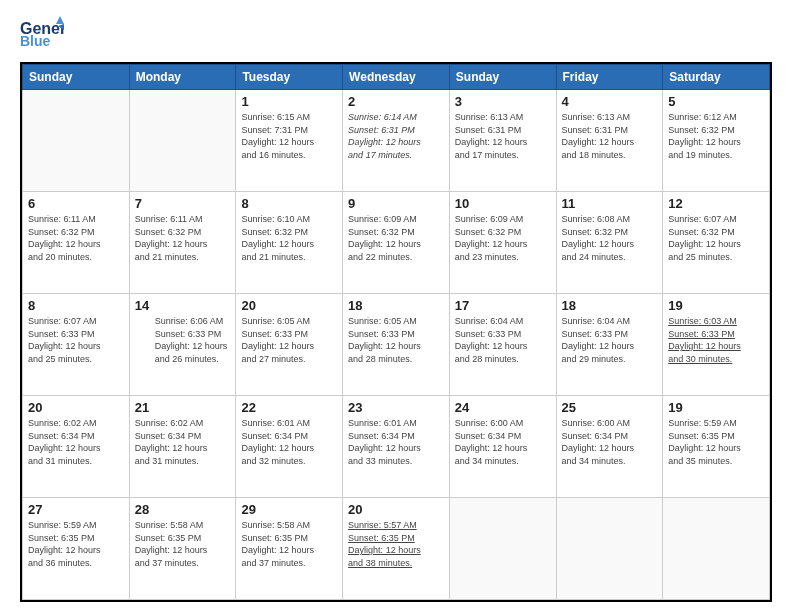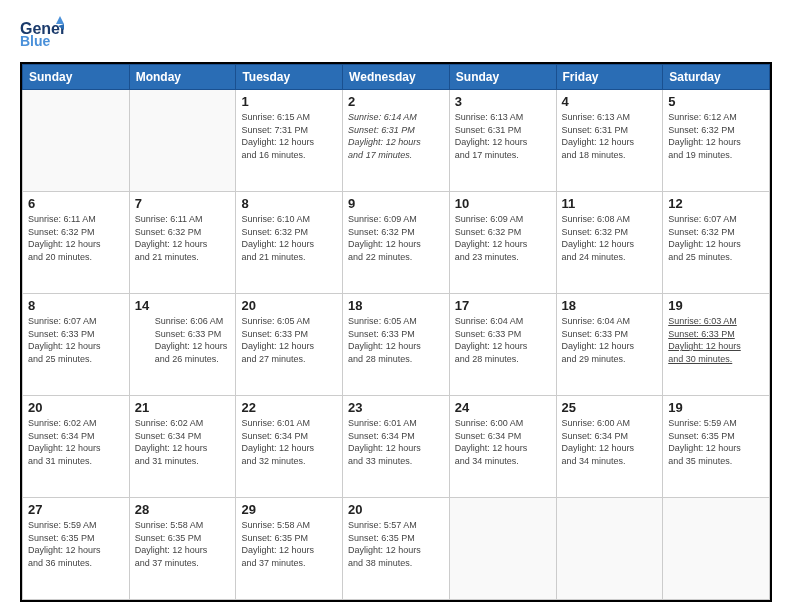--- a/index.html
+++ b/index.html
@@ -331,21 +331,21 @@
             </td>
             <td>
               <span class="day-num">29</span>
               <div class="day-info" style="white-space: pre-line;">Sunrise: 5:58 AM
 Sunset: 6:35 PM
 Daylight: 12 hours
 and 37 minutes.</div>
             </td>
             <td>
               <span class="day-num">20</span>
-              <div class="day-info" style="white-space: pre-line;">Sunrise: 5:57 AM
+              <div class="day-info" style="white-space: pre-line; text-decoration: underline;">Sunrise: 5:57 AM
 Sunset: 6:35 PM
 Daylight: 12 hours
 and 38 minutes.</div>
             </td>
             <td class="empty-cell"></td>
             <td class="empty-cell"></td>
             <td class="empty-cell"></td>
           </tr>
         </tbody>
     </table>

